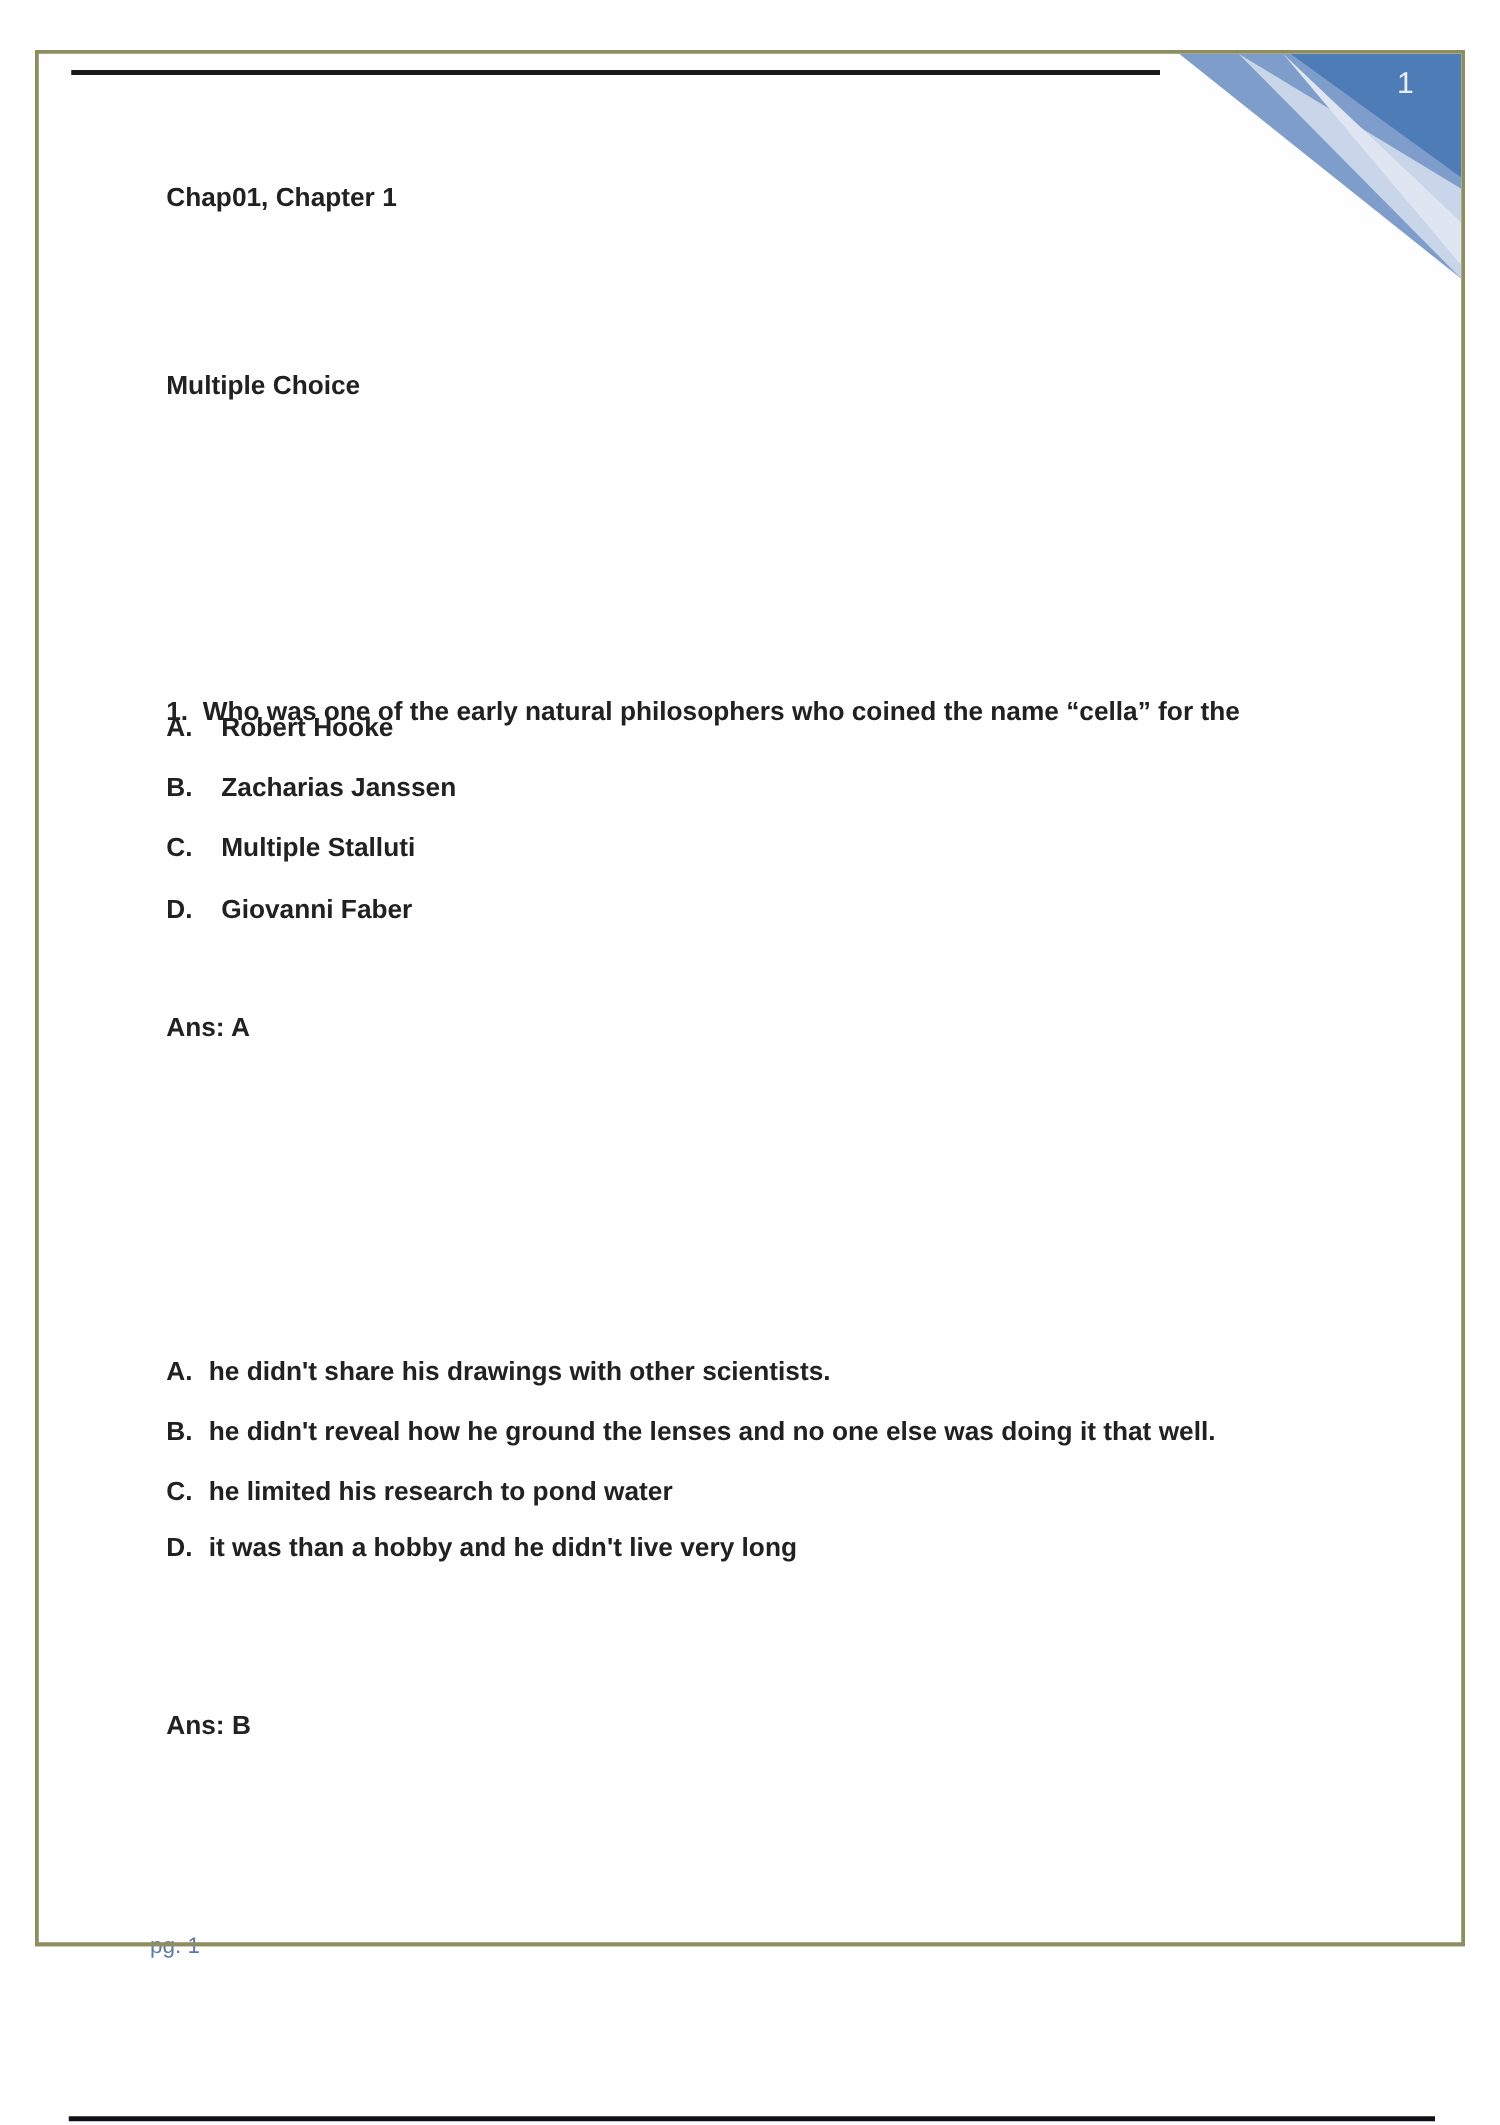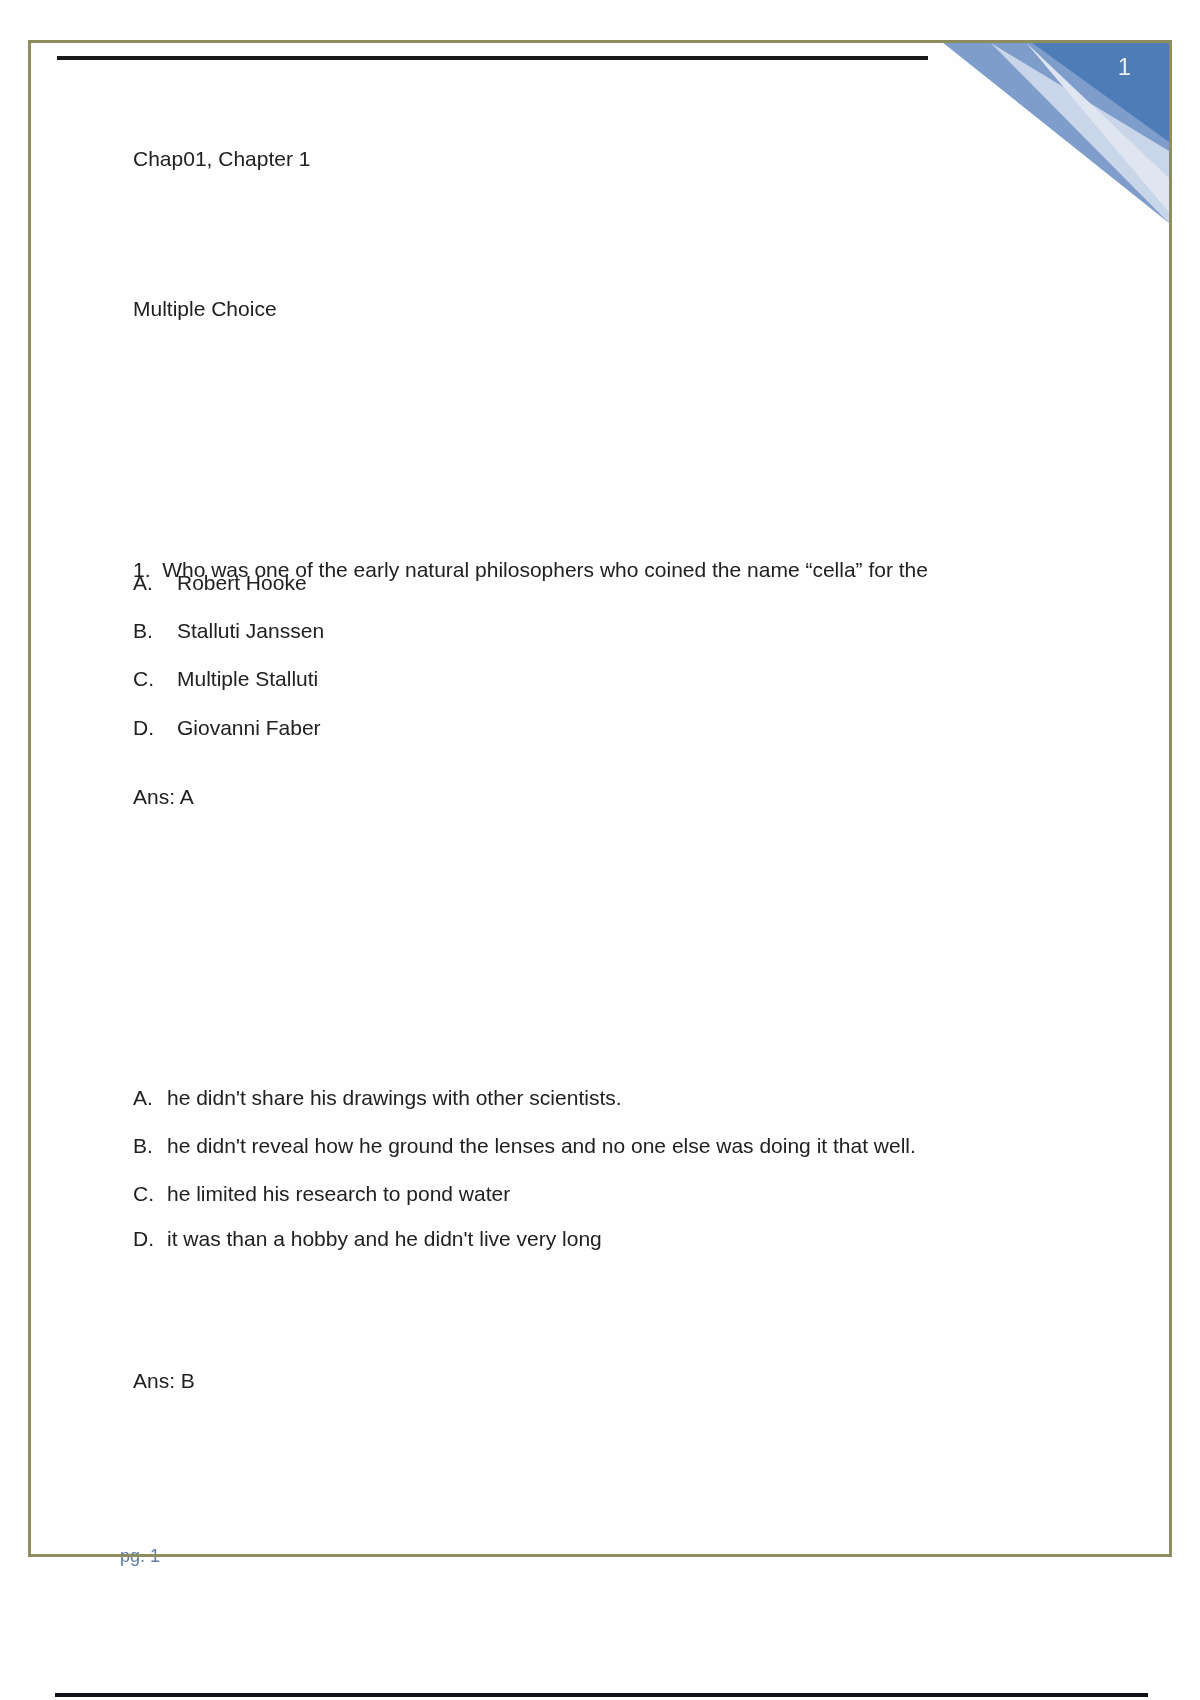--- a/index.html
+++ b/index.html
@@ -19,21 +19,21 @@
   .corner{position:absolute;left:872px;top:43px;width:297px;height:180px;z-index:3;pointer-events:none;}
   .corner .tri{position:absolute;left:0;top:0;width:100%;height:100%;}
   .tri-medium{background:#7f9dcb;clip-path:polygon(24% 0%,100% 0%,100% 100%);}
   .tri-pale{background:#c9d5e8;clip-path:polygon(40% 0%,100% 60%,100% 100%);}
   .tri-palest{background:#dfe6f2;clip-path:polygon(52% 0%,100% 75%,100% 94%);}
   .tri-dark{background:#4e7cb7;clip-path:polygon(54% 0%,100% 0%,100% 55%);}
   .corner-num{
     position:absolute;right:38px;top:12px;color:#e8eff7;font-size:24px;line-height:24px;
   }
 
-  .txt{position:absolute;left:133px;font-size:21px;line-height:26px;white-space:pre;z-index:4;}
+  .txt{position:absolute;left:133px;font-size:21px;line-height:26px;white-space:pre;z-index:4;font-weight:bold;}
   .para{line-height:33px;text-align:center;}
   .opt-row{display:flex;}
   .opt-label-q1{display:inline-block;width:44px;flex:0 0 44px;}
   .opt-label-q2{display:inline-block;width:34px;flex:0 0 34px;}
 
   .footer-pg{
     position:absolute;left:120px;top:1546px;font-size:18px;line-height:20px;
     color:#5e7ba6;z-index:5;white-space:pre;
   }
 </style>
@@ -59,32 +59,32 @@
 <div class="txt para" style="top:487px;">
   <div>1.  Who was one of the early natural philosophers who coined the name “cella” for the</div>
 </div>
 
 <div class="txt opt-row" style="top:570px;">
   <span class="opt-label-q1">A.</span>
   <span>Robert Hooke</span>
 </div>
 <div class="txt opt-row" style="top:618px;">
   <span class="opt-label-q1">B.</span>
-  <span>Stalluti Janssen</span>
+  <span>Zacharias Janssen</span>
 </div>
 <div class="txt opt-row" style="top:666px;">
   <span class="opt-label-q1">C.</span>
   <span>Multiple Stalluti</span>
 </div>
 <div class="txt opt-row" style="top:715px;">
   <span class="opt-label-q1">D.</span>
   <span>Giovanni Faber</span>
 </div>
 
-<div class="txt" style="top:784px;">Ans: A</div>
+<div class="txt" style="top:810px;">Ans: A</div>
 
 <div class="txt para" style="top:1002px;">
 </div>
 
 <div class="txt opt-row" style="top:1085px;">
   <span class="opt-label-q2">A.</span>
   <span>he didn't share his drawings with other scientists.</span>
 </div>
 <div class="txt opt-row" style="top:1133px;">
   <span class="opt-label-q2">B.</span>

